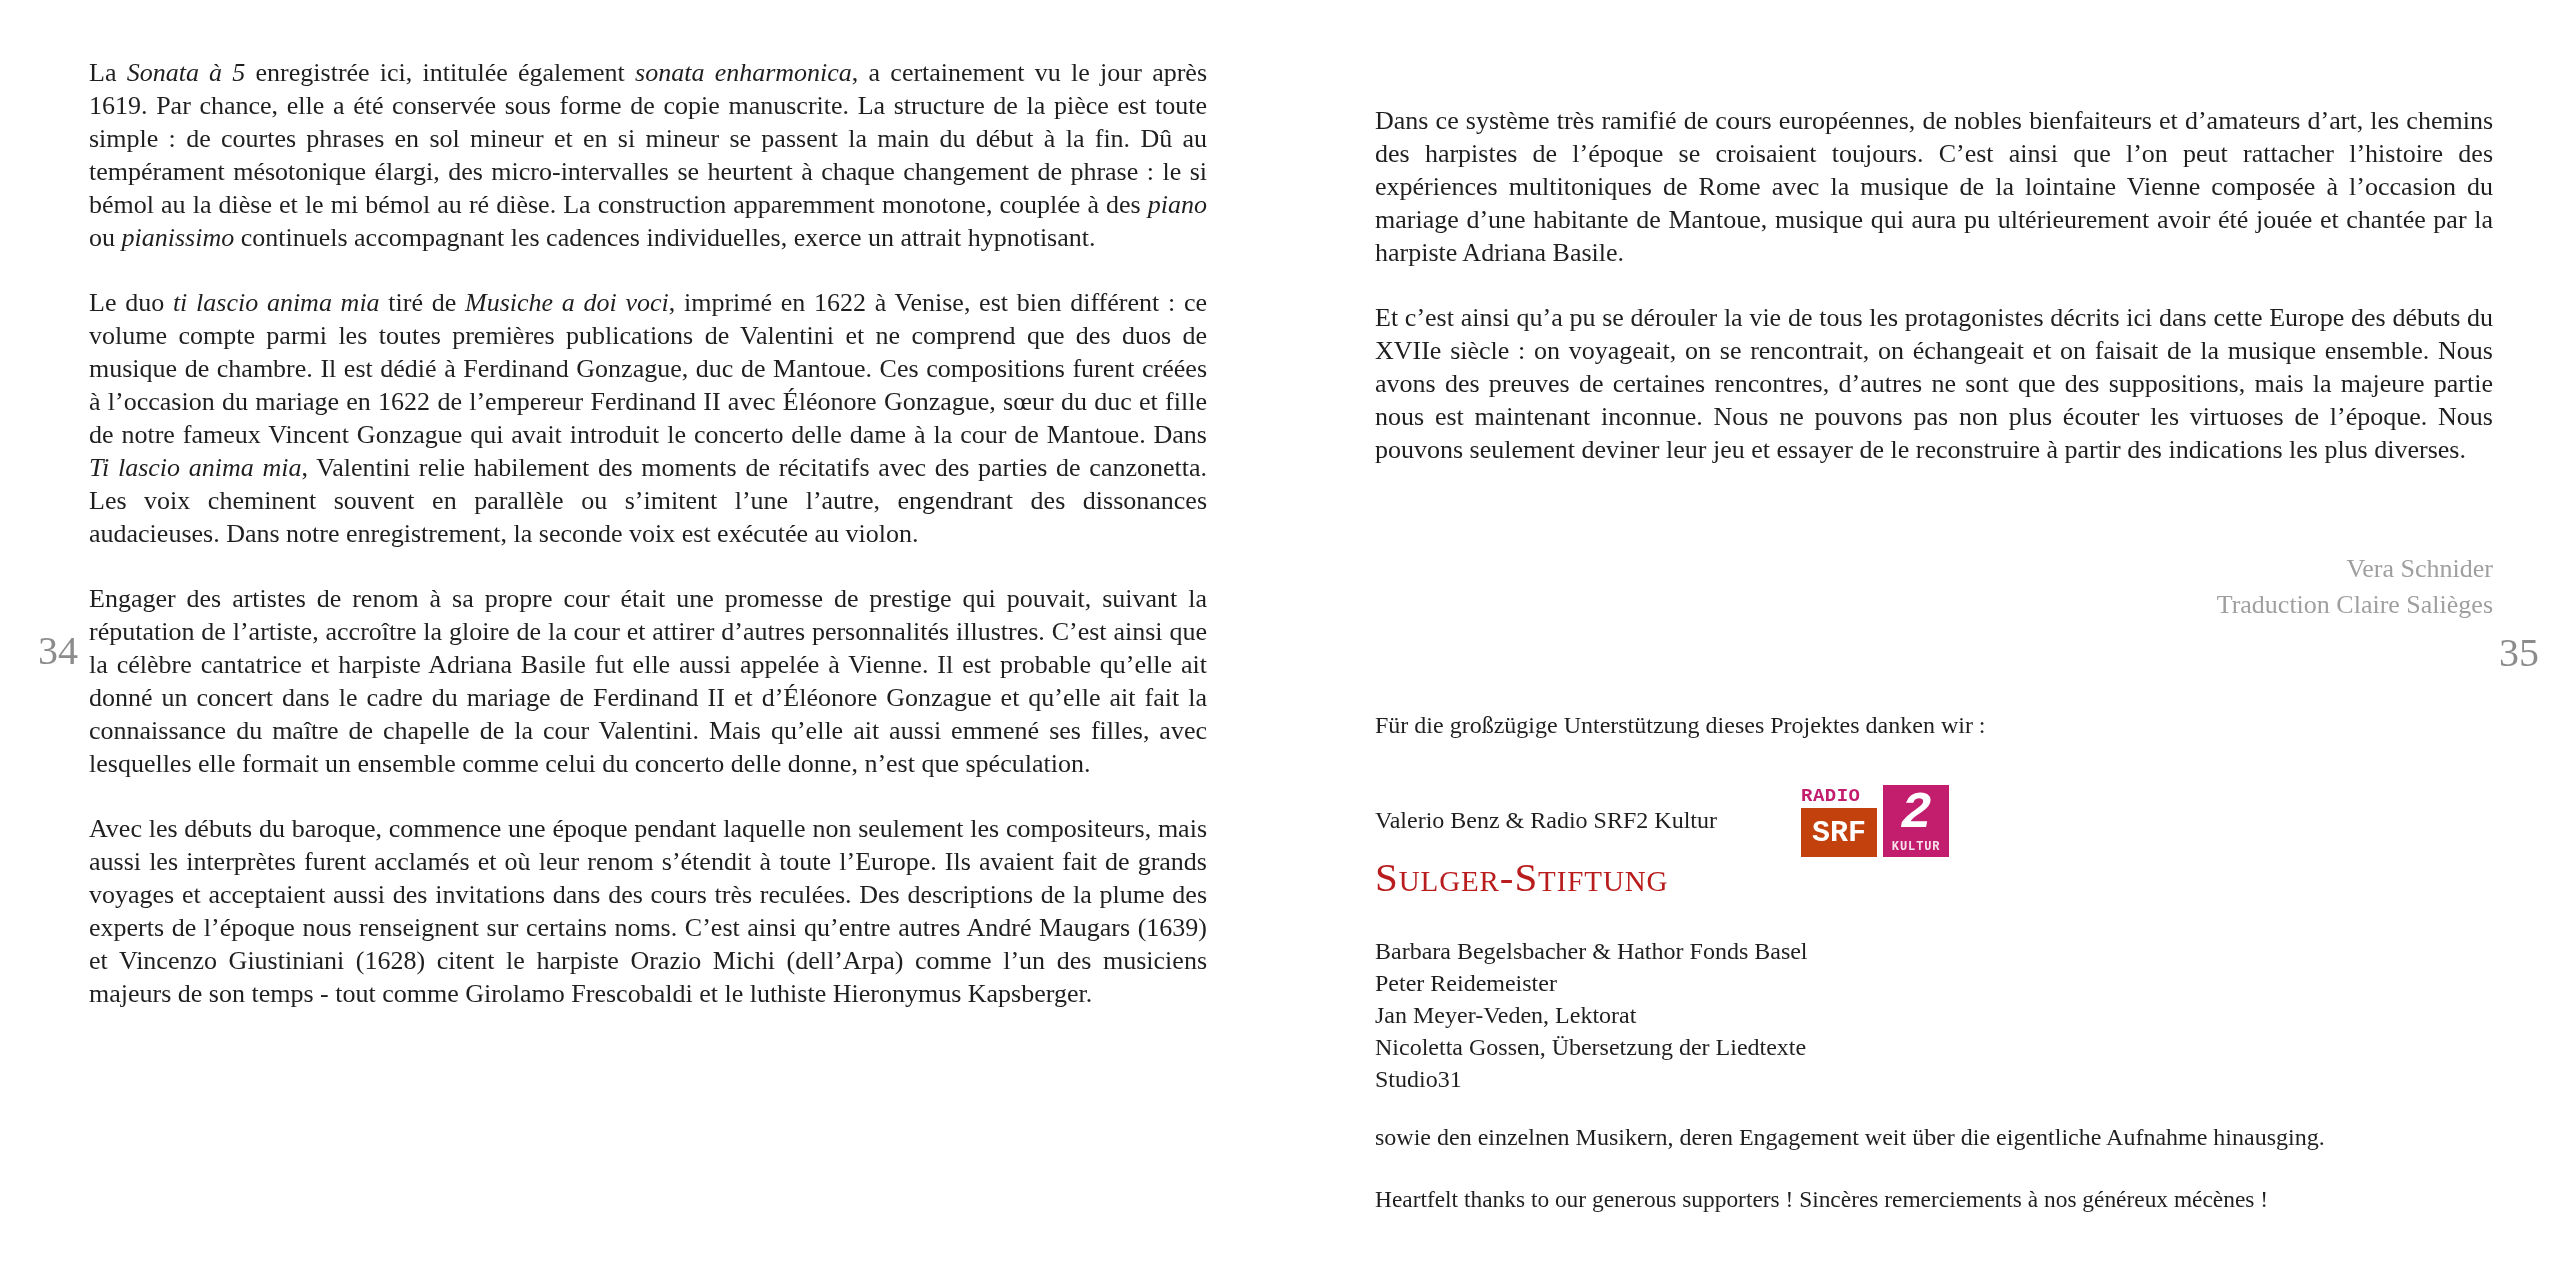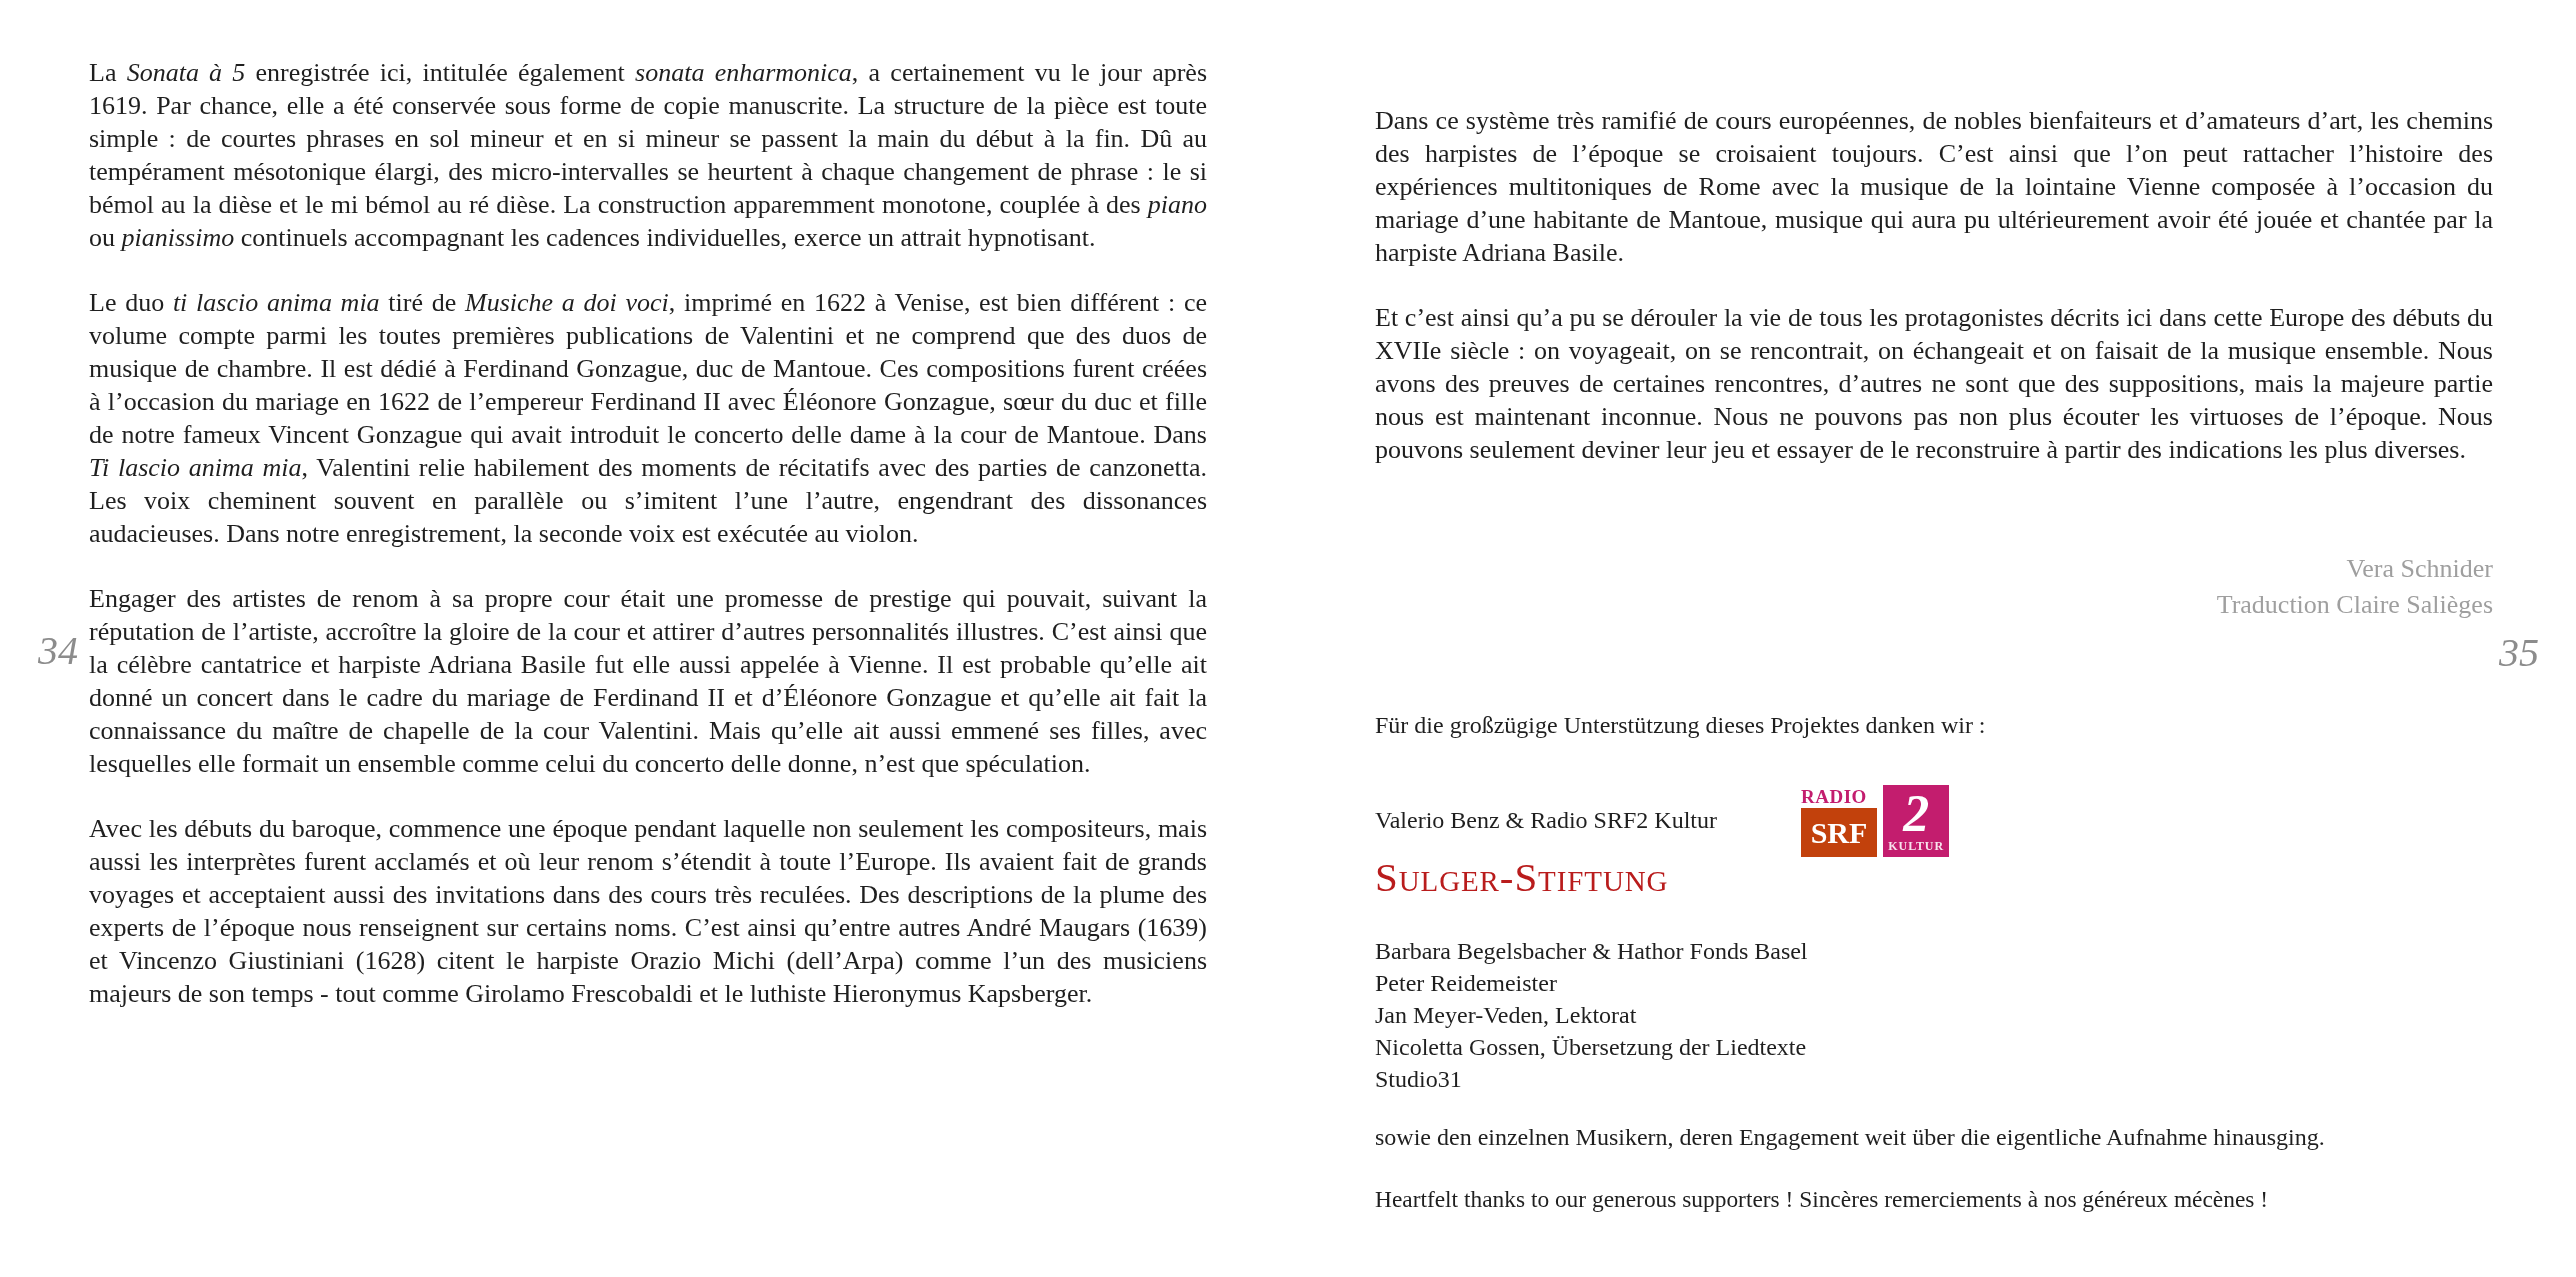--- a/index.html
+++ b/index.html
@@ -27,21 +27,20 @@
     text-align: justify;
     color: #1f1f1f;
   }
   .italic { font-style: italic; }
 
   .page-number {
     position: absolute;
     font-size: 40px;
     color: #8c8c8c;
     line-height: 1;
-    font-style: italic;
   }
   .page-number.num-left  { left: 38px;  top: 631px; }
   .page-number.num-right { left: 2499px; top: 633px; }
 
   .signature-block {
     position: absolute; right: 0; top: 503px;
     text-align: right;
     color: #9f9f9f;
     font-size: 26px;
     line-height: 36px;
@@ -55,21 +54,21 @@
   .sponsor-srf-line {
     position: absolute; left: 0; top: 759px;
     font-size: 24px;
   }
 
   
   .srf-logo {
     position: absolute; left: 426px; top: 737px;
     width: 148px; height: 72px;
     display: flex;
-    font-family: Liberation Serif, serif;
+    font-family: Liberation Mono, monospace;
   }
   .srf-left { width: 76px; display: flex; flex-direction: column; }
   .srf-radio {
     background: #ffffff; color: #c31d6e;
     font-weight: bold; font-size: 19px; line-height: 23.4px;
     letter-spacing: 0.5px; text-align: left;
   }
   .srf-srf {
     background: #c2410c; color: #ffffff;
     flex: 1;

